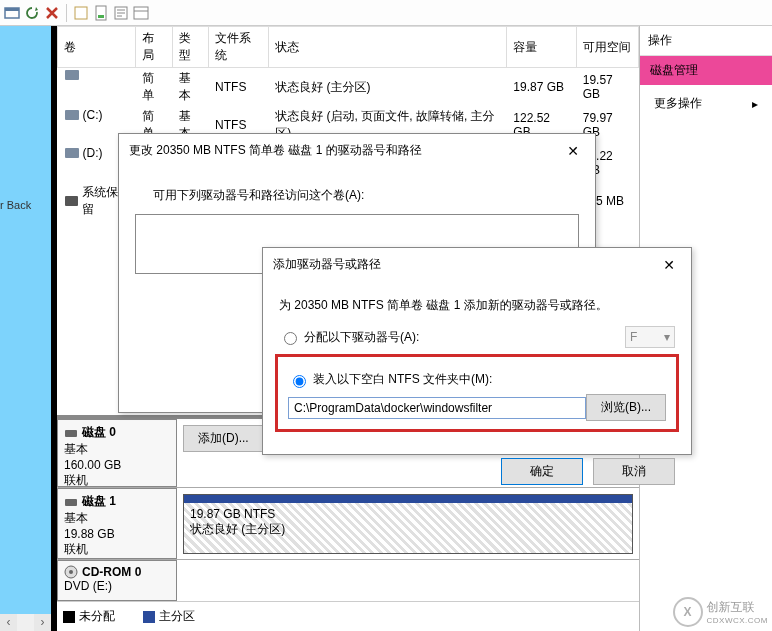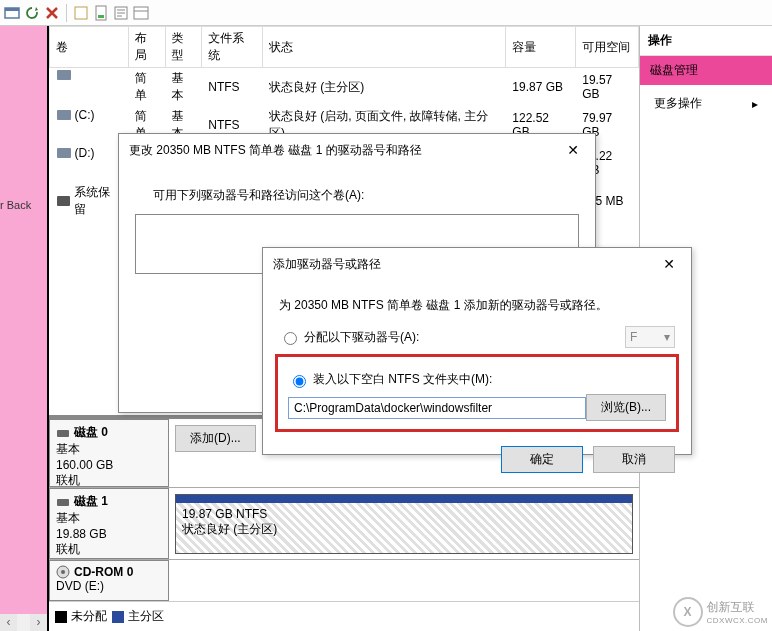--- a/index.html
+++ b/index.html
@@ -3,21 +3,21 @@
 <meta charset="utf-8">
 <style>
 * { box-sizing: border-box; font-family: "Microsoft YaHei", "SimSun", Arial, sans-serif; font-size: 12px; }
 body { margin: 0; width: 772px; height: 631px; background: #fff; overflow: hidden; position: relative; }
 
 .toolbar { height: 26px; border-bottom: 1px solid #ccc; padding: 2px 4px; display: flex; align-items: center; gap: 4px; background: #fdfdfd; position: relative; }
 .toolbar .tb-icon { width: 16px; height: 16px; display: inline-block; }
 .tb-sep { width: 1px; height: 18px; background: #ccc; margin: 0 2px; }
 
 .main { display: flex; height: calc(100% - 26px); }
-.left-tree { width: 49px; height: 100%; border-right: 2px solid #000000; background: #f9a8d4; position: relative; }
+.left-tree { width: 57px; height: 100%; border-right: 6px solid #000000; background: #7dd3fc; position: relative; }
 .left-tree .label { position: absolute; bottom: 420px; left: 0; font-size: 11px; color: #333; white-space: nowrap; }
 .left-scroll { position: absolute; bottom: 0; left: 0; right: 0; height: 17px; background: #f0f0f0; display:flex; justify-content: space-between; }
 .left-scroll span { width:17px; height:17px; text-align:center; line-height:17px; color:#666; background:#e8e8e8; }
 
 .center { flex: 1; display: flex; flex-direction: column; border-right: 1px solid #bbb; background:#fff; }
 
 .vol-table { border-collapse: collapse; width: 100%; }
 .vol-table th { text-align: left; background: #fff; border: 1px solid #ddd; padding: 3px 6px; font-weight: normal; }
 .vol-table td { padding: 2px 6px; border-left: 1px solid transparent; }
 .vol-table td.vol { display:flex; align-items:center; gap:4px; }
@@ -29,49 +29,49 @@
 .disk-label { width:120px; border:1px solid #888; background:#f7f7f7; padding:4px 6px; font-size:11px; }
 .disk-label .hdr { display:flex; align-items:center; gap:4px; font-weight:bold; }
 .disk-body { flex:1; padding:6px; }
 .disk-buttons { display:flex; gap:6px; align-items:flex-start; }
 .btn { background:#e1e1e1; border:1px solid #adadad; padding:4px 14px; cursor:default; }
 
 .part-box { border:1px solid #555; height:60px; display:flex; flex-direction:column; }
 .part-hdr { height:8px; background:#2a4b9b; }
 .part-hatch { flex:1; background: repeating-linear-gradient(45deg,#e0e0e0,#e0e0e0 3px,#fff 3px,#fff 6px); padding:4px 6px; font-size:11px; }
 
-.legend { padding:6px; display:flex; gap:5px; align-items:center; border-top:1px solid #ccc; }
+.legend { padding:6px; display:flex; gap:28px; align-items:center; border-top:1px solid #ccc; }
 .legend .sw { width:12px; height:12px; display:inline-block; margin-right:4px; vertical-align:middle; }
 .sw-black { background:#000; }
 .sw-blue { background:#2a4b9b; }
 
 .right { width:132px; background:#fff; }
-.right .rh { background:#fff; border-bottom:1px solid #ddd; padding:6px 8px; font-weight:700; }
+.right .rh { background:#fff; border-bottom:1px solid #ddd; padding:6px 8px; font-weight:400; }
 .right .sel { background:#ec4899; padding:6px 10px; }
 .right .more { padding:10px 14px; display:flex; align-items:center; gap:14px; }
 
 .dialog { position:absolute; background:#fff; border:1px solid #888; box-shadow:2px 2px 6px rgba(0,0,0,.2); }
-.dlg-title { display:flex; justify-content:space-between; align-items:flex-start; padding:8px 10px; font-size:12px; }
+.dlg-title { display:flex; justify-content:space-between; align-items:center; padding:8px 10px; font-size:12px; }
 .close-x { font-family: sans-serif; font-size:14px; padding:0 6px; cursor:default; }
 
 .dlg1 { left:118px; top:133px; width:478px; height:280px; }
 .dlg1 .body { padding:10px 16px; }
 .dlg1 .hint { margin:10px 18px; }
 .dlg1 .listbox { border:1px solid #888; height:60px; background:#fff; }
 
 .dlg2 { left:262px; top:247px; width:430px; height:208px; }
 .dlg2 .body { padding:10px 16px; }
 .dlg2 .msg { margin:6px 0 12px; }
 .dlg2 .radio-row { display:flex; align-items:center; margin:6px 0; }
 .dlg2 .radio-row label { margin-left:4px; }
 .dlg2 .combo { width:50px; height:22px; border:1px solid #ccc; background:#f5f5f5; margin-left:auto; display:flex; align-items:center; justify-content:space-between; padding:0 4px; color:#888; }
 .dlg2 .highlight { border:3px solid #d02a2a; padding:8px 10px; margin:4px -4px; }
 .dlg2 .path-row { display:flex; align-items:center; margin-top:6px; }
 .dlg2 .path-input { flex:1; border:1px solid #7a9fd4; padding:3px 5px; font-size:12px; height:22px; }
-.dlg2 .btns { display:flex; justify-content:flex-end; gap:10px; margin-top:14px; }
+.dlg2 .btns { display:flex; justify-content:flex-end; gap:10px; margin-top:26px; }
 .dlg2 .btns .btn { width:82px; text-align:center; }
 .dlg2 .btns .btn.primary { border:1px solid #0078d7; }
 
 .watermark { position:absolute; right:4px; bottom:4px; opacity:.6; font-size:11px; display:flex; align-items:center; gap:4px; color:#555; }
 .watermark .logo { width:30px; height:30px; border:2px solid #999; border-radius:50%; display:flex; align-items:center; justify-content:center; font-weight:bold; color:#777; }
 
 svg { display:block; }
 </style>
 </head>
 <body>

